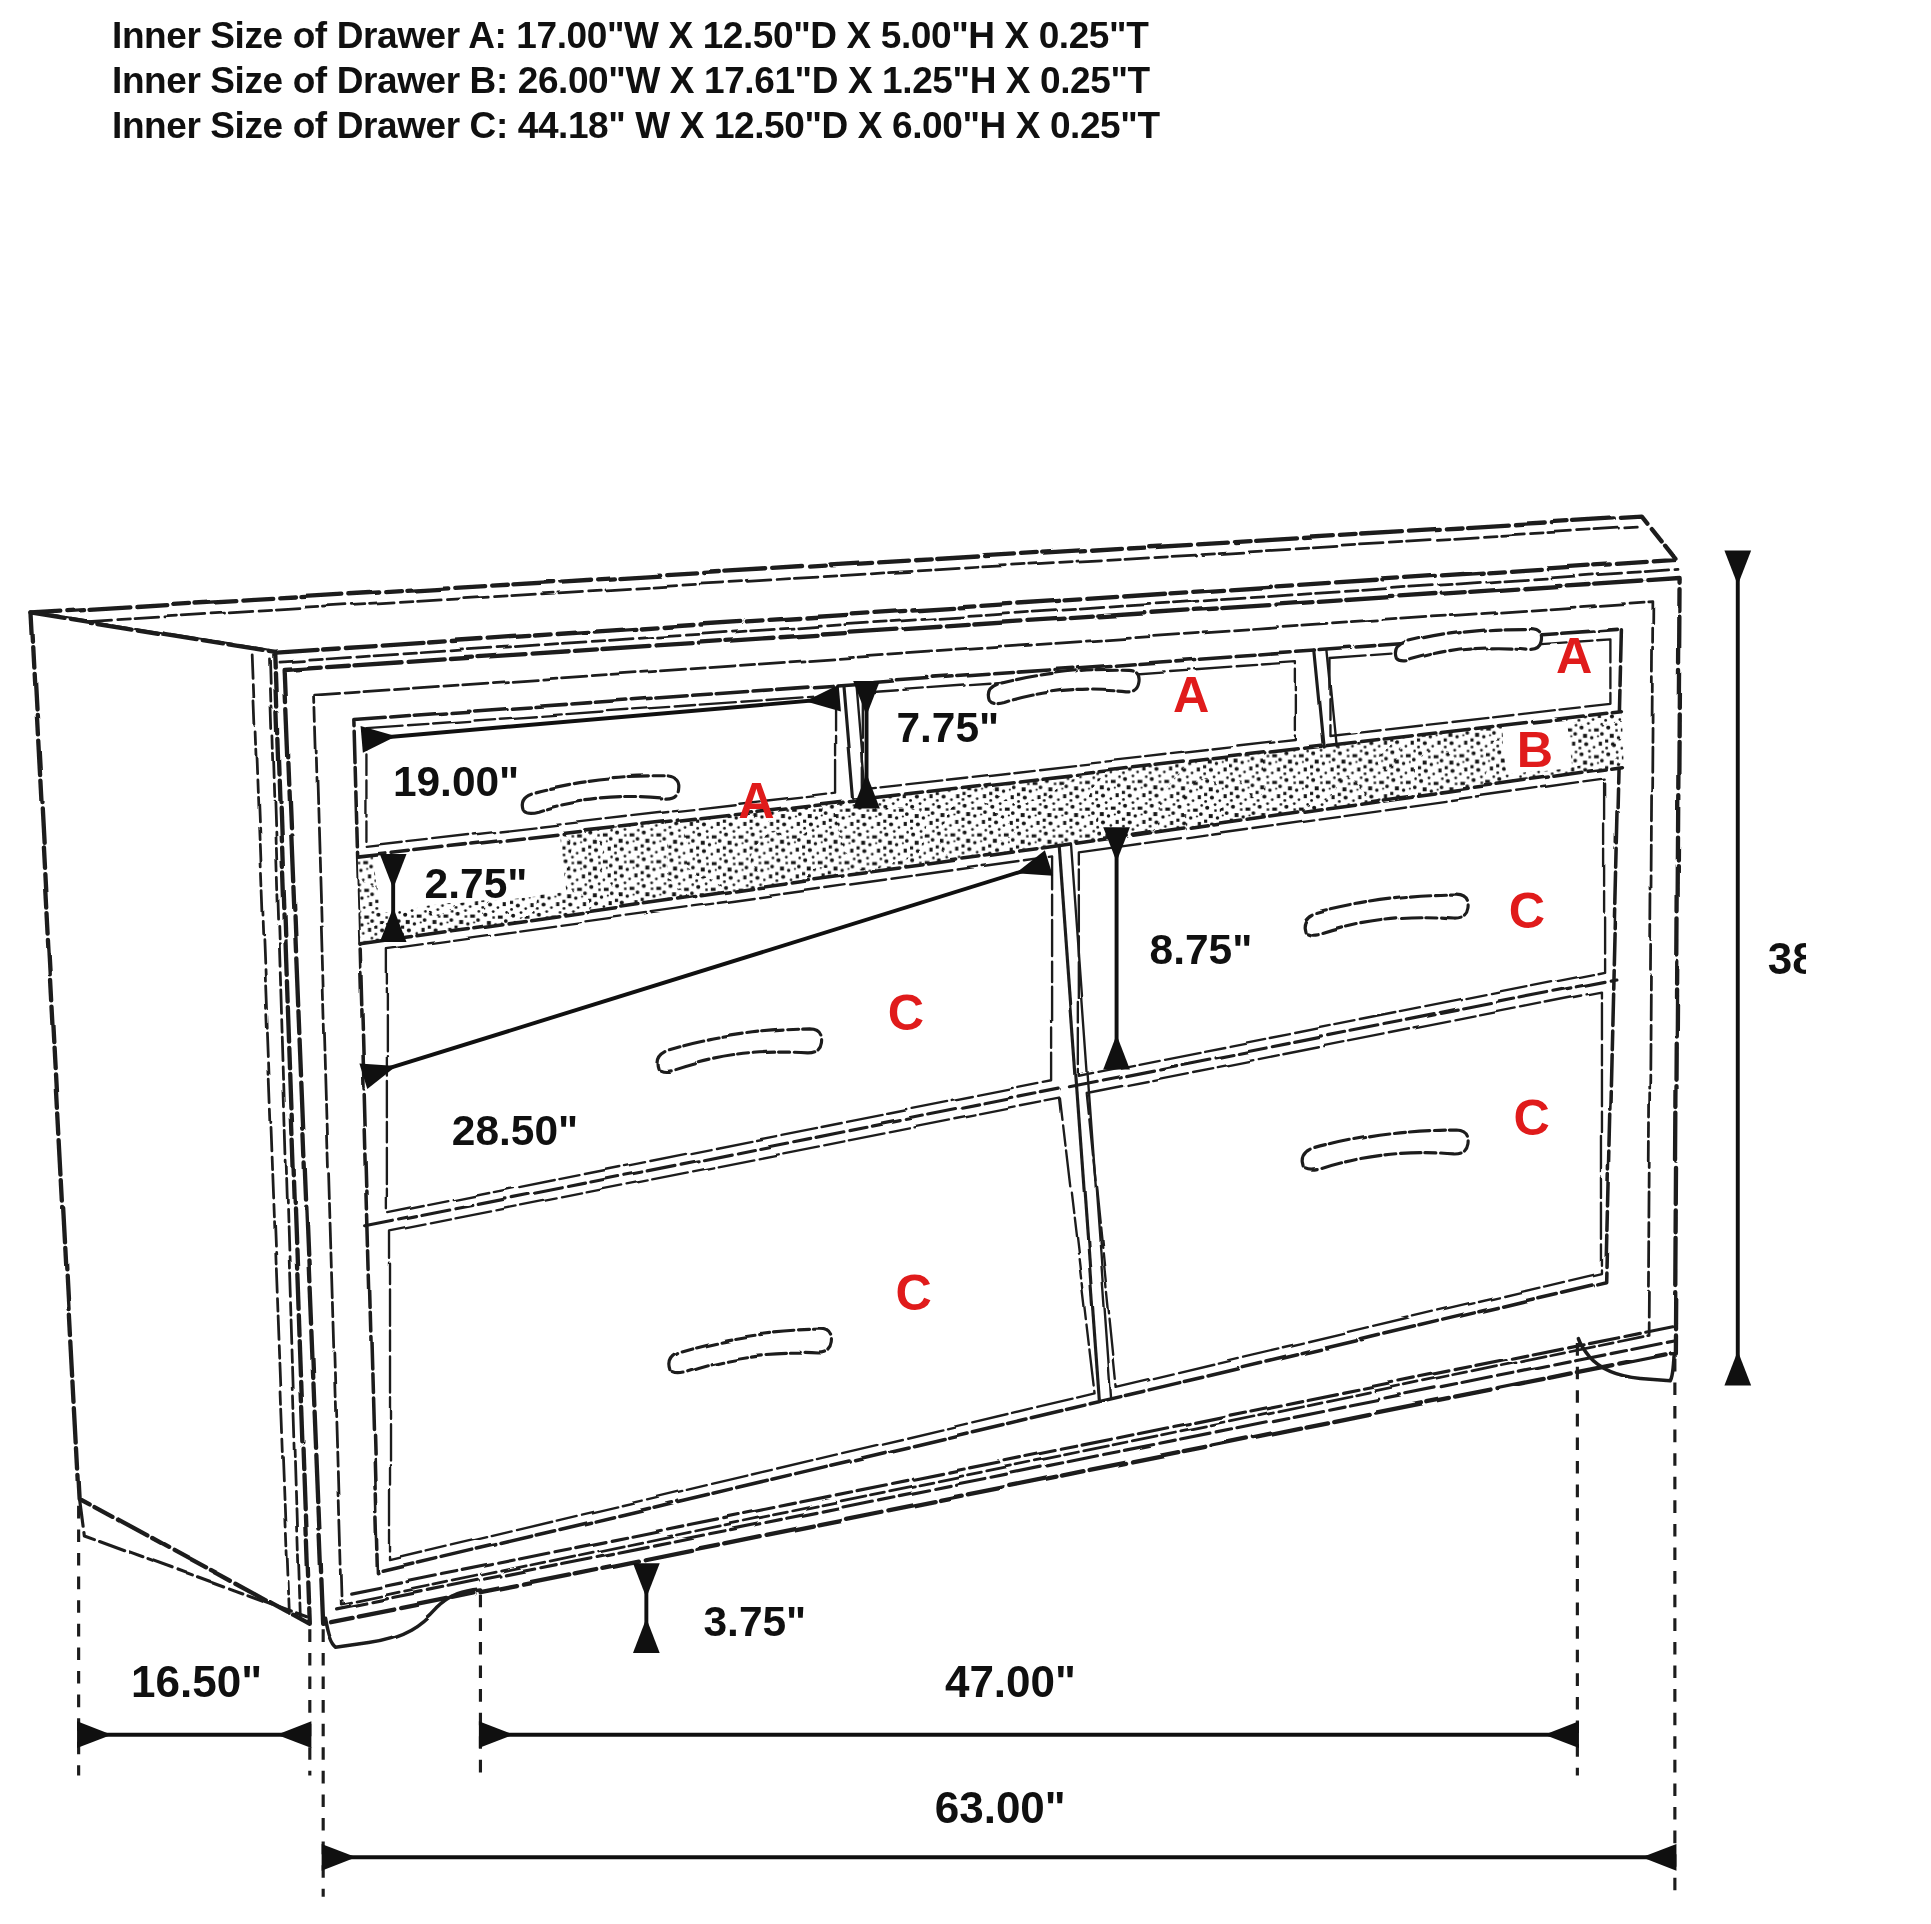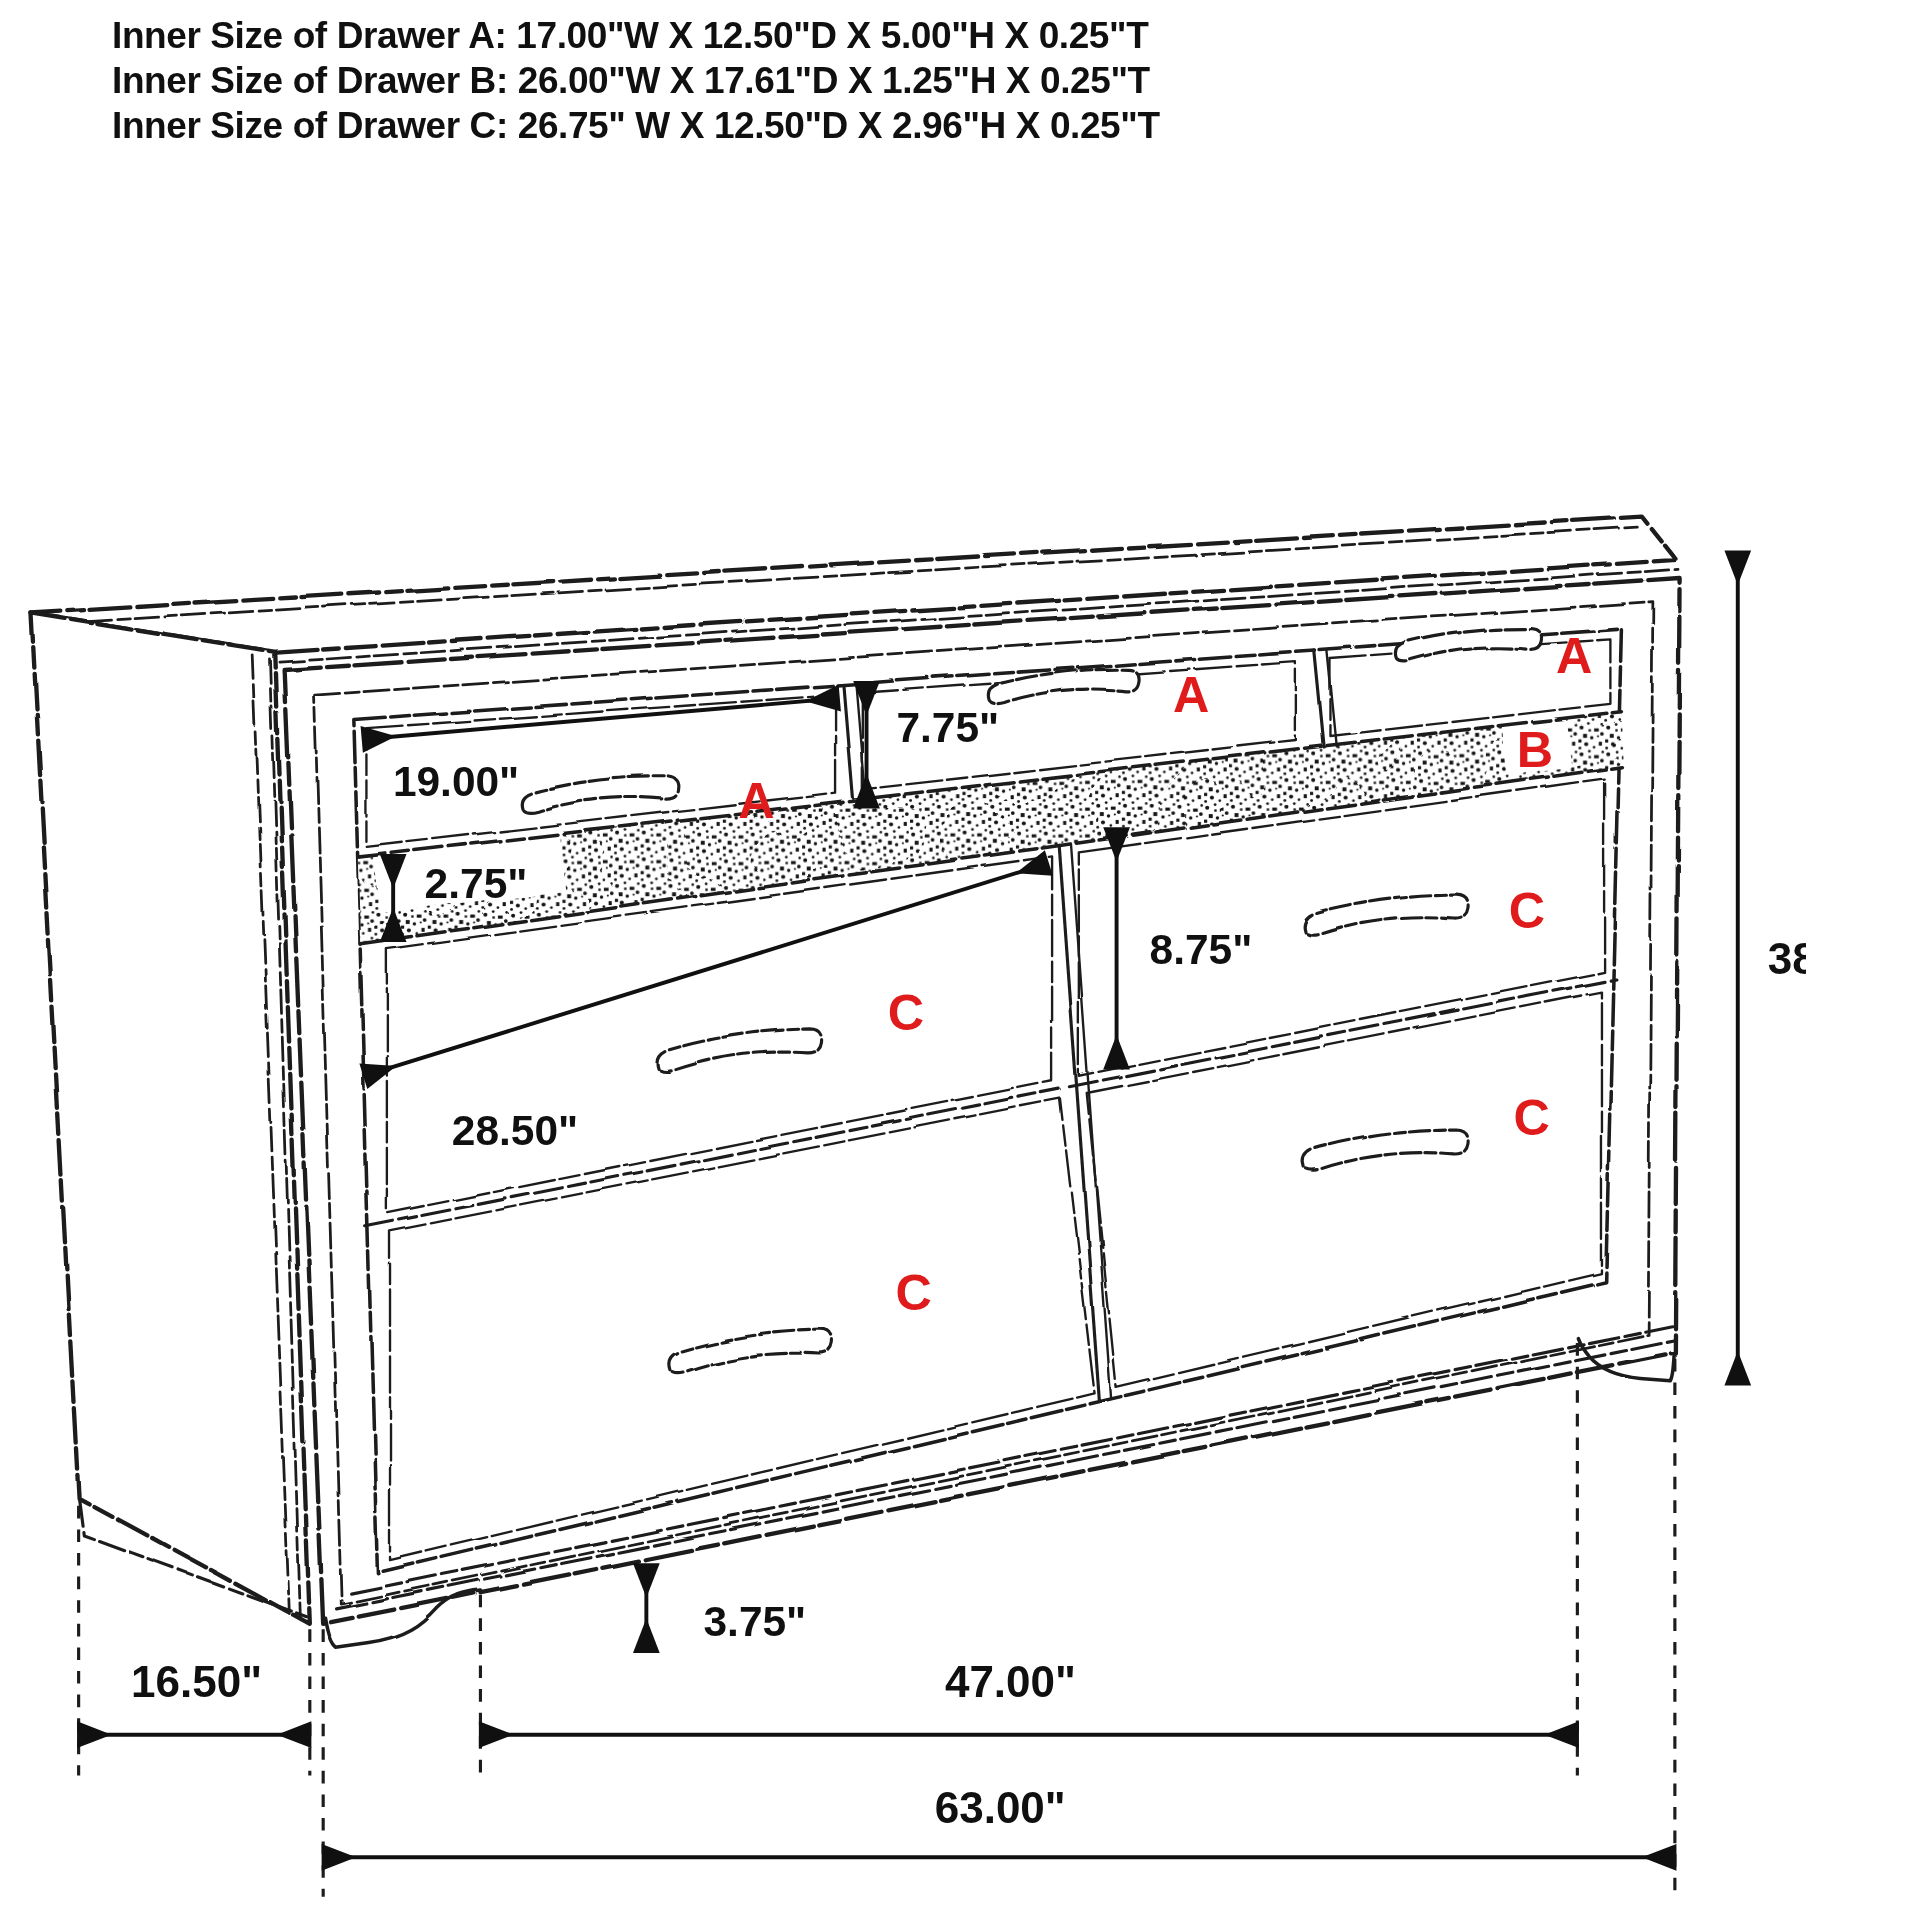--- a/index.html
+++ b/index.html
@@ -14,21 +14,21 @@
   text.letter{font-size:64px;fill:var(--red,#e01b1b);}
 </style>
 </head>
 <body>
 
 <div class="canvas">
 
   <div class="hdr">
     <div>Inner Size of Drawer A: 17.00"W X 12.50"D X 5.00"H X 0.25"T</div>
     <div>Inner Size of Drawer B: 26.00"W X 17.61"D X 1.25"H X 0.25"T</div>
-    <div>Inner Size of Drawer C: 26.75" W X 12.50"D X 2.96"H X 0.25"T</div>
+    <div>Inner Size of Drawer C: 44.18" W X 12.50"D X 6.00"H X 0.25"T</div>
   </div>
 
   <svg width="1932" height="1925" viewBox="0 0 2457 2448">
     <defs>
       <marker id="arr" markerWidth="50" markerHeight="40" refX="44" refY="20" orient="auto-start-reverse" markerUnits="userSpaceOnUse">
         <path d="M2,20 L46,3 L46,37 Z" fill="#101010"></path>
       </marker>
       <pattern id="speck" width="34" height="34" patternUnits="userSpaceOnUse">
         <rect width="34" height="34" fill="#ffffff"></rect>
         <circle cx="4" cy="6" r="2.6" fill="#151515"></circle>

